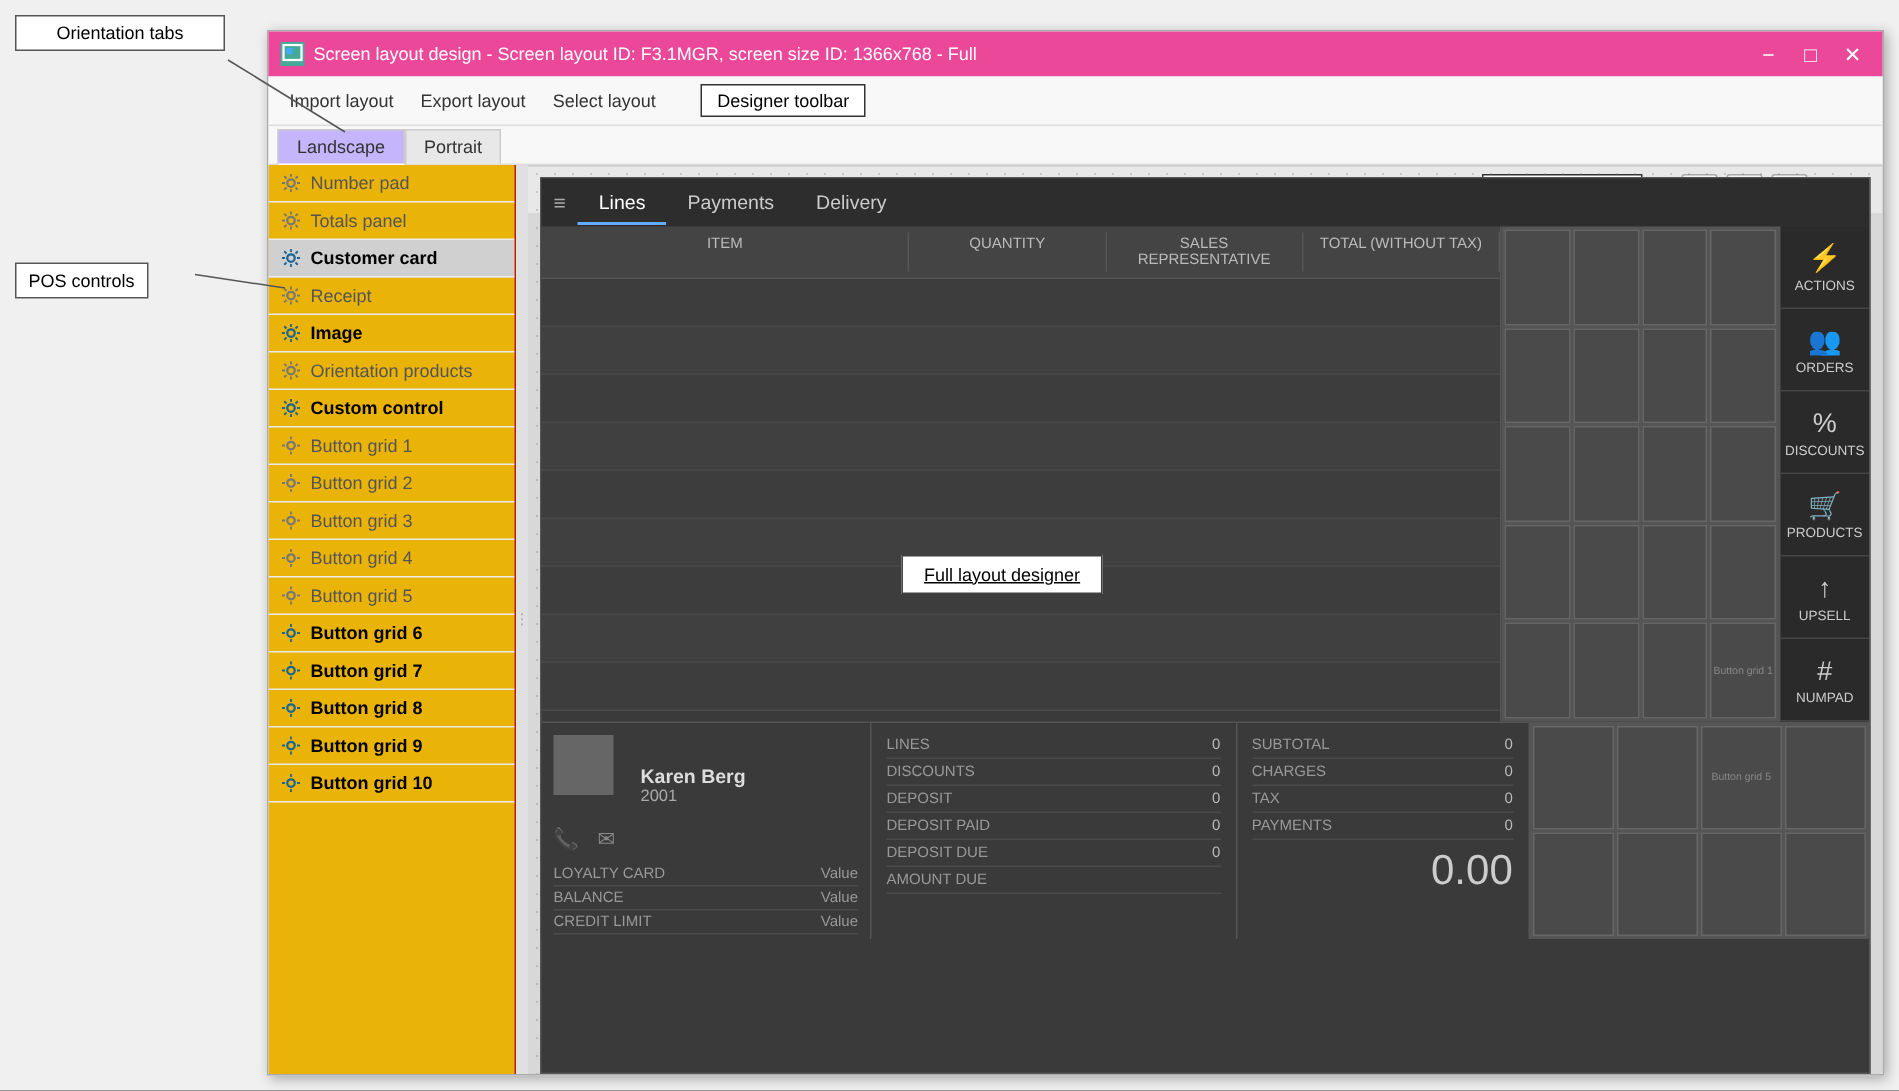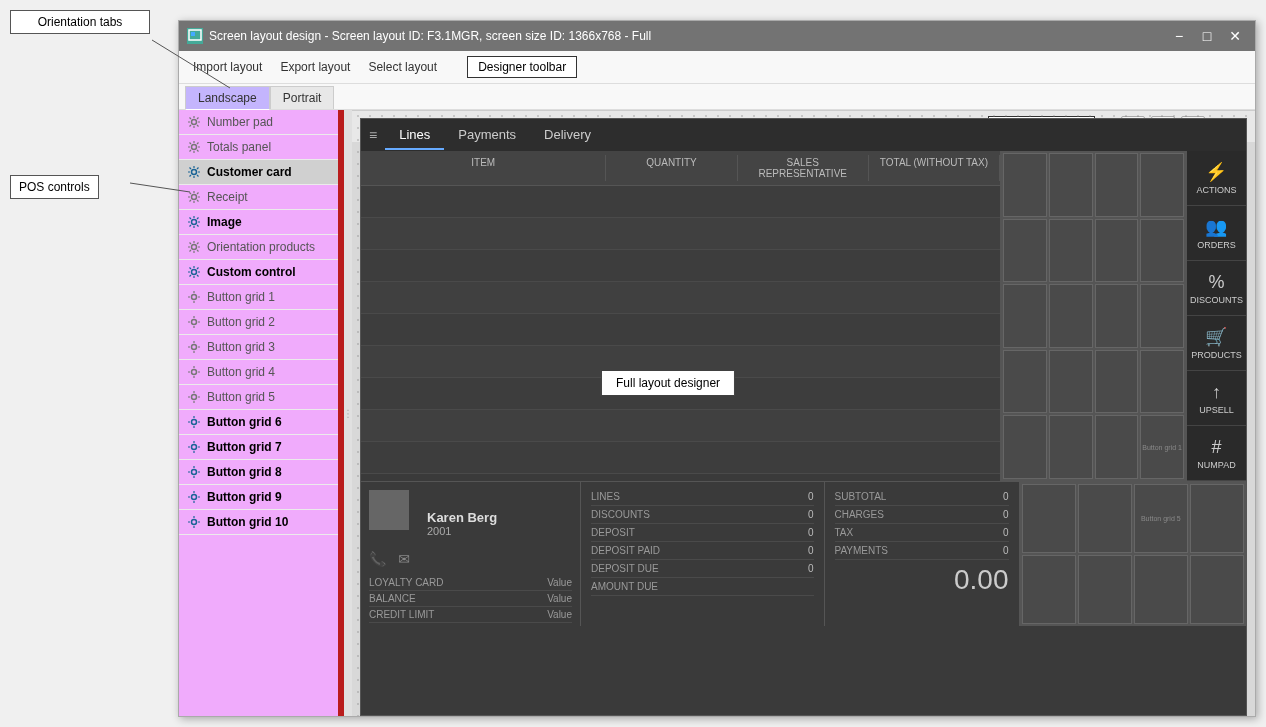--- a/index.html
+++ b/index.html
@@ -14,21 +14,21 @@
       height: 697px;
       background: white;
       border: 1px solid #aaa;
       box-shadow: 2px 2px 8px rgba(0,0,0,0.3);
       display: flex;
       flex-direction: column;
     }
 
     
     .title-bar {
-      background: #737373;
+      background: #ec4899;
       color: white;
       height: 30px;
       display: flex;
       align-items: center;
       justify-content: space-between;
       padding: 0 8px;
       flex-shrink: 0;
     }
     .title-bar-left {
       display: flex;
@@ -112,22 +112,22 @@
     
     .body-area {
       display: flex;
       flex: 1;
       overflow: hidden;
     }
 
     
     .sidebar {
       width: 165px;
-      background: #f0abfc;
-      border-right: 6px solid #b91c1c;
+      background: #eab308;
+      border-right: 1px solid #b91c1c;
       overflow-y: auto;
       flex-shrink: 0;
     }
     .sidebar-item {
       display: flex;
       align-items: center;
       padding: 5px 8px;
       cursor: pointer;
       color: #555;
       font-size: 12px;
@@ -733,21 +733,21 @@
             <div style="background:#4a4a4a;border:1px solid #666;font-size:7px;color:#888;display:flex;align-items:center;justify-content:center;">Button grid 5</div>
             <div style="background:#4a4a4a;border:1px solid #666;"></div>
             <div style="background:#4a4a4a;border:1px solid #666;"></div>
             <div style="background:#4a4a4a;border:1px solid #666;"></div>
             <div style="background:#4a4a4a;border:1px solid #666;"></div>
             <div style="background:#4a4a4a;border:1px solid #666;"></div>
           </div>
         </div>
       </div>
 
-      <div style="position:absolute; top:45%; left:35%; transform:translate(-50%,-50%); background:white; border:1px solid #404040; padding:5px 14px; font-size:12px; z-index:50; pointer-events:none; white-space:nowrap;">Full layout designer</div>
+      <div style="position:absolute; top:45%; left:35%; transform:translate(-50%,-50%); background:white; border:1px solid #404040; padding:5px 14px; font-size:12px; z-index:50; pointer-events:none; white-space:nowrap;text-decoration:underline;">Full layout designer</div>
 
       <div class="zoom-bar">
 
         <div style="background:white; border:1px solid #333; padding:3px 12px; font-size:12px; margin-right:20px;">Designer zoom</div>
         <button class="zoom-btn">−</button>
         <button class="zoom-btn">⤢</button>
         <button class="zoom-btn">+</button>
         <span class="zoom-percent">71%</span>
       </div>
     </div>

